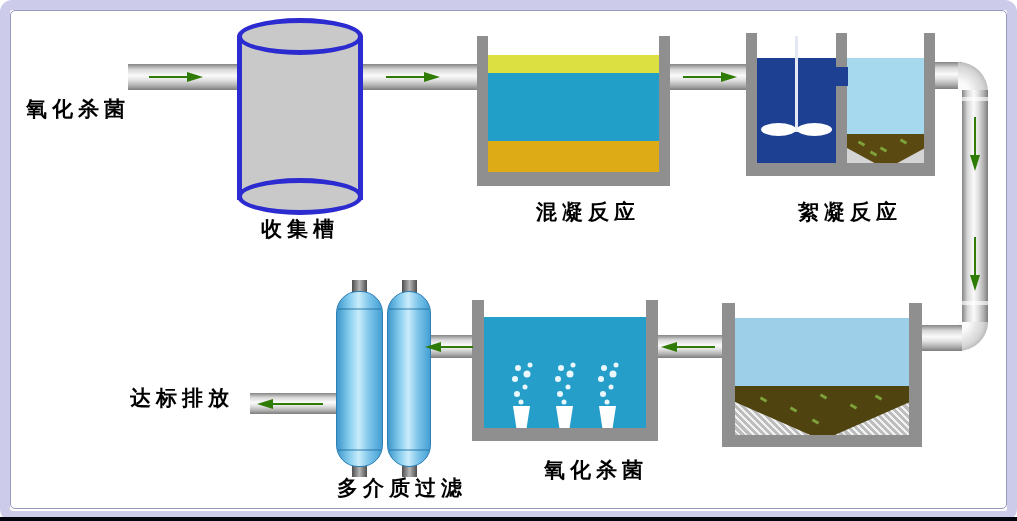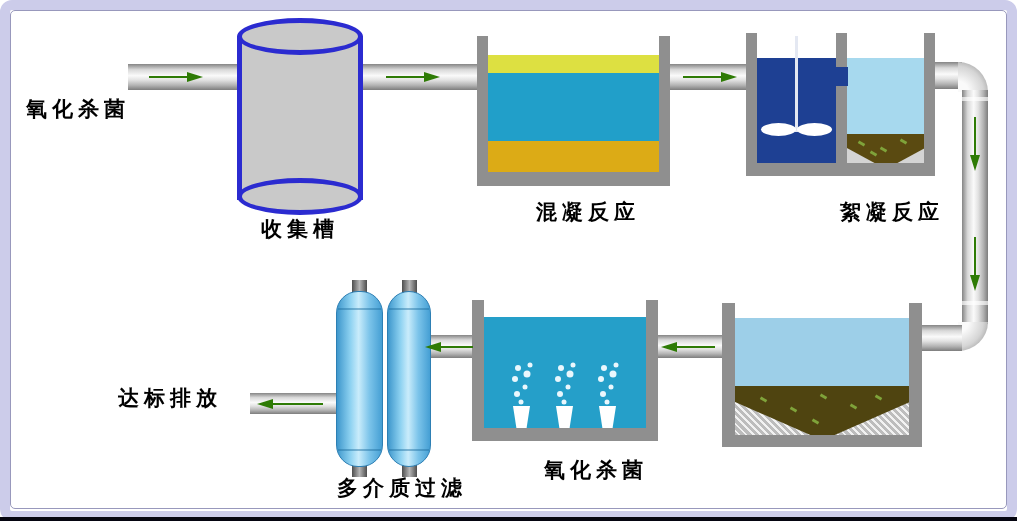--- a/index.html
+++ b/index.html
@@ -241,21 +241,21 @@
     <div class="fcol" style="left:387px;top:291px;width:44px;height:176px;"></div>
     <div class="fseam" style="left:338px;top:308px;width:43px;"></div>
     <div class="fseam" style="left:389px;top:308px;width:40px;"></div>
     <div class="fseam" style="left:338px;top:449px;width:43px;"></div>
     <div class="fseam" style="left:389px;top:449px;width:40px;"></div>
   </div>
 
   <div class="lbl" style="left:26px;top:95px;">氧化杀菌</div>
   <div class="lbl" style="left:235px;top:215px;width:130px;">收集槽</div>
   <div class="lbl" style="left:508px;top:198px;width:160px;">混凝反应</div>
-  <div class="lbl" style="left:812px;top:198px;width:160px;">絮凝反应</div>
+  <div class="lbl" style="left:770px;top:198px;width:160px;">絮凝反应</div>
   <div class="lbl" style="left:488px;top:456px;width:160px;text-align:right;">氧化杀菌</div>
   <div class="lbl" style="left:300px;top:474px;width:204px;">多介质过滤</div>
-  <div class="lbl" style="left:100px;top:384px;width:140px;">达标排放</div>
+  <div class="lbl" style="left:112px;top:384px;width:140px;">达标排放</div>
 
   <div class="frame"></div>
   <div class="inner-line"></div>
   <div class="bottom-rule"></div>
 </div>
 
 </body></html>

